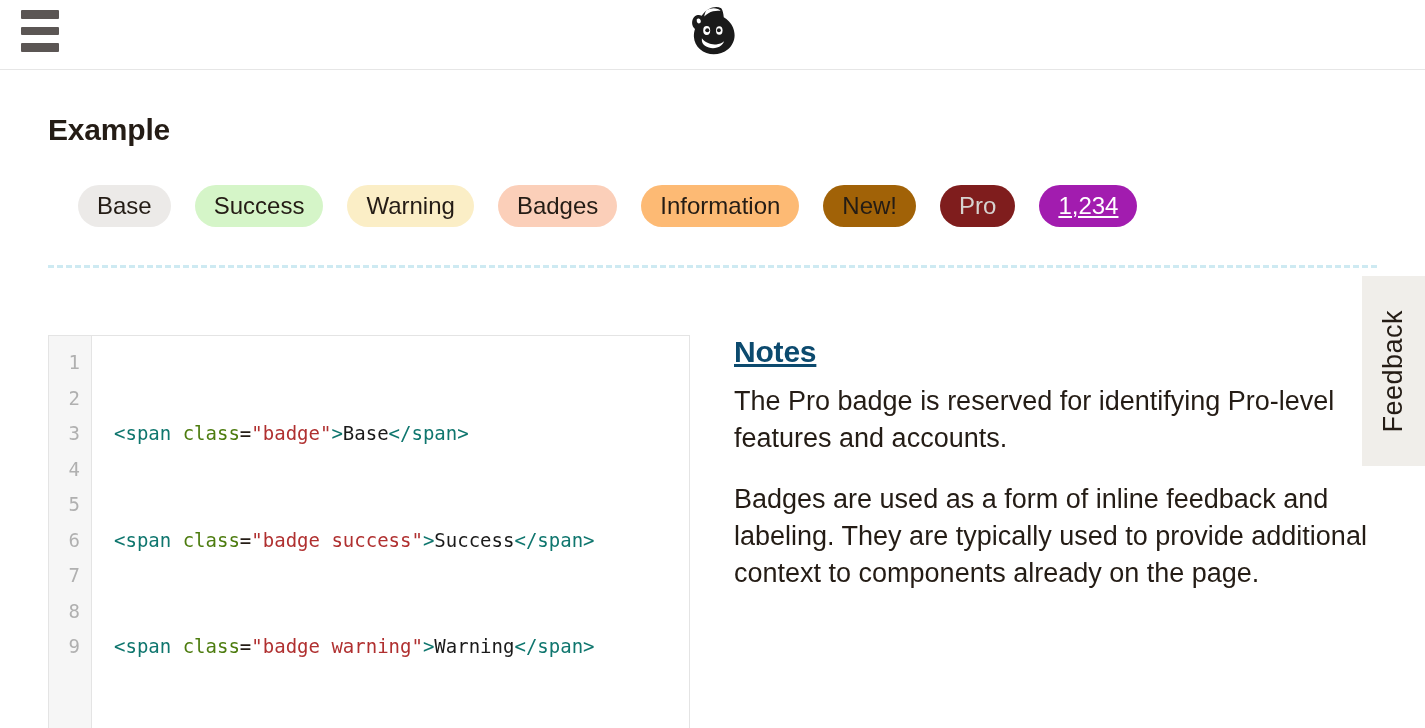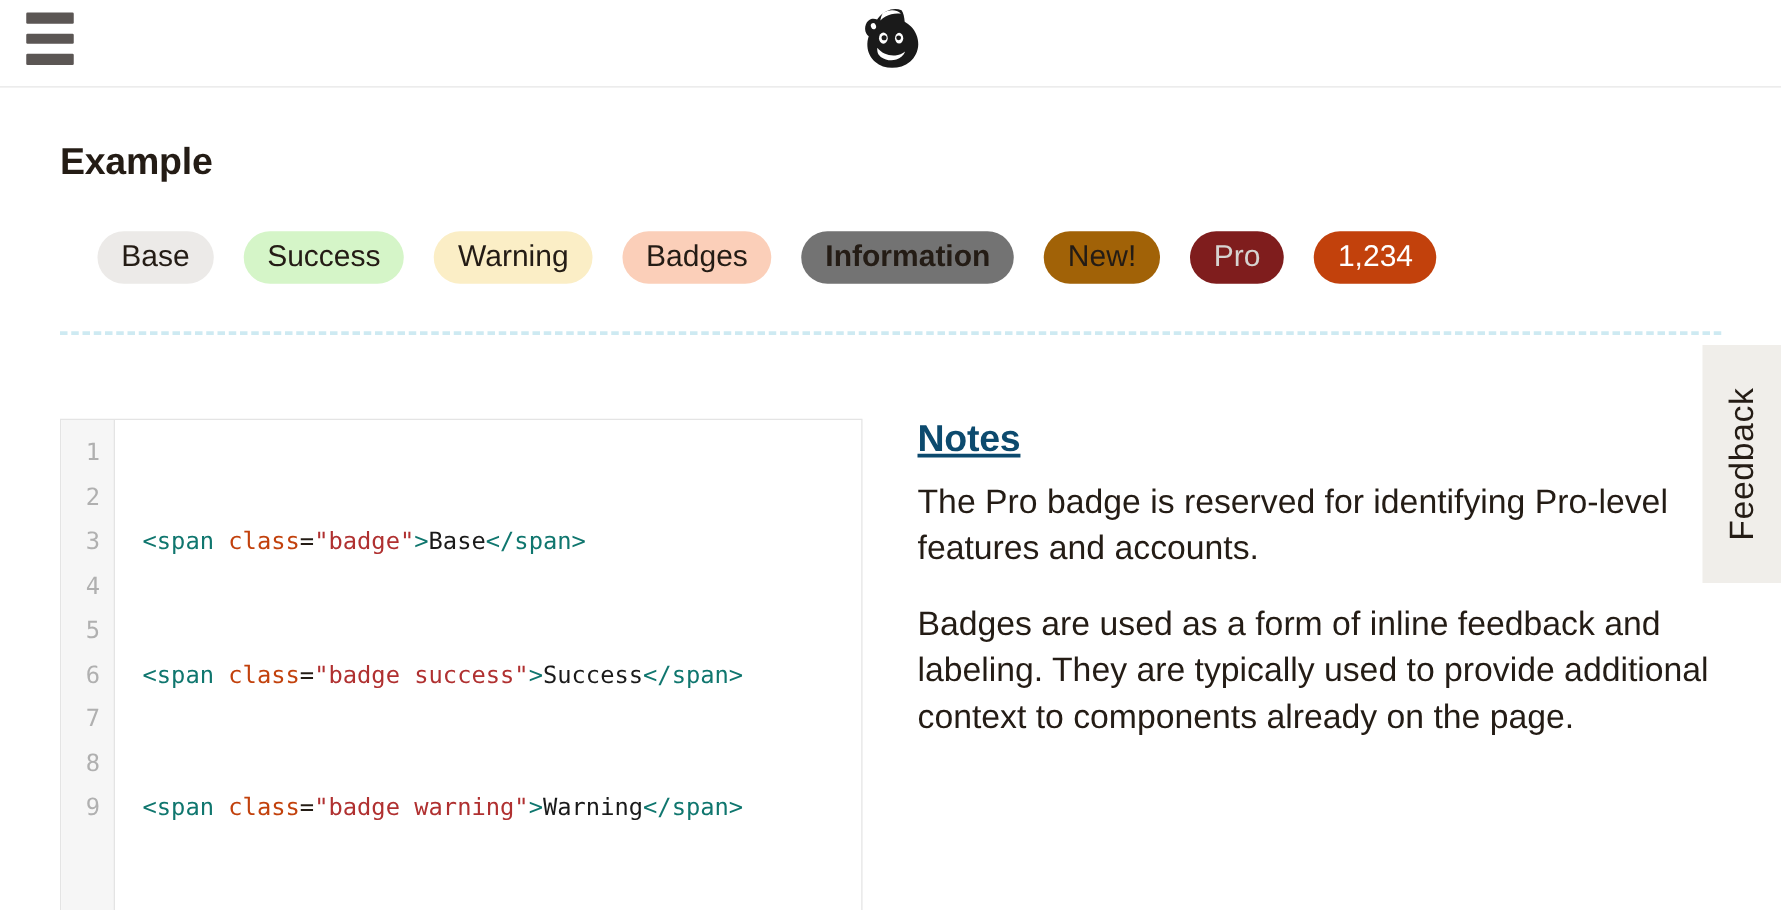--- a/index.html
+++ b/index.html
@@ -82,24 +82,24 @@
     font-size: 24px;
     font-weight: 400;
     line-height: 1;
     color: #241c15;
     background: #eceae8;
     white-space: nowrap;
   }
   .badge.success { background: #d5f5c8; }
   .badge.warning { background: #fbeec6; }
   .badge.error   { background: #fbcfb9; }
-  .badge.info    { background: #737373; font-weight: bold; }
+  .badge.info    { background: #fdba74; }
   .badge.new     { background: #a16207; }
   .badge.pro     { background: #7f1d1d; color: #d6d3d0; }
-  .badge.notification { background: #c2410c; color: #ffffff; }
+  .badge.notification { background: #a21caf; color: #ffffff; text-decoration: underline; }
 
   .divider-dashed {
     margin-top: 38px;
     margin-left: 0;
     border: 0;
     border-top: 3px dashed #ceeaf2;
     height: 0;
   }
 
   
@@ -132,21 +132,21 @@
     flex: none;
     user-select: none;
   }
   .code-lines {
     padding: 9px 0 9px 22px;
     white-space: pre;
     color: #241c15;
     overflow: hidden;
   }
   .tok-tag   { color: #0f766e; }
-  .tok-attr  { color: #c2410c; }
+  .tok-attr  { color: #4d7c0f; }
   .tok-eq    { color: #241c15; }
   .tok-str   { color: #b03030; }
   .tok-text  { color: #1a1a1a; }
 
   
   .notes {
     flex: 1;
     min-width: 0;
     padding-top: 0;
   }

